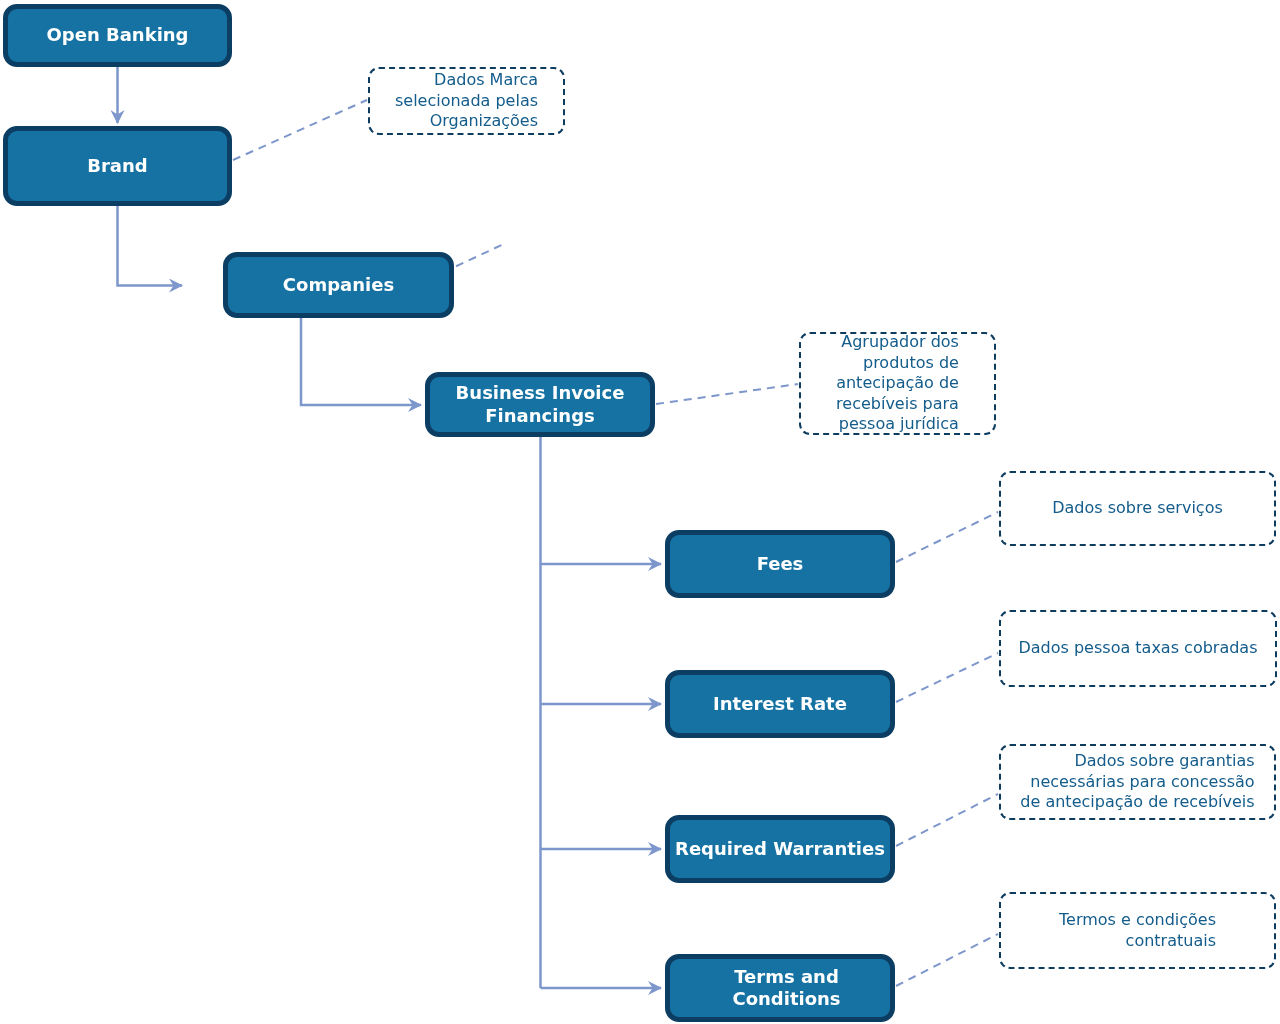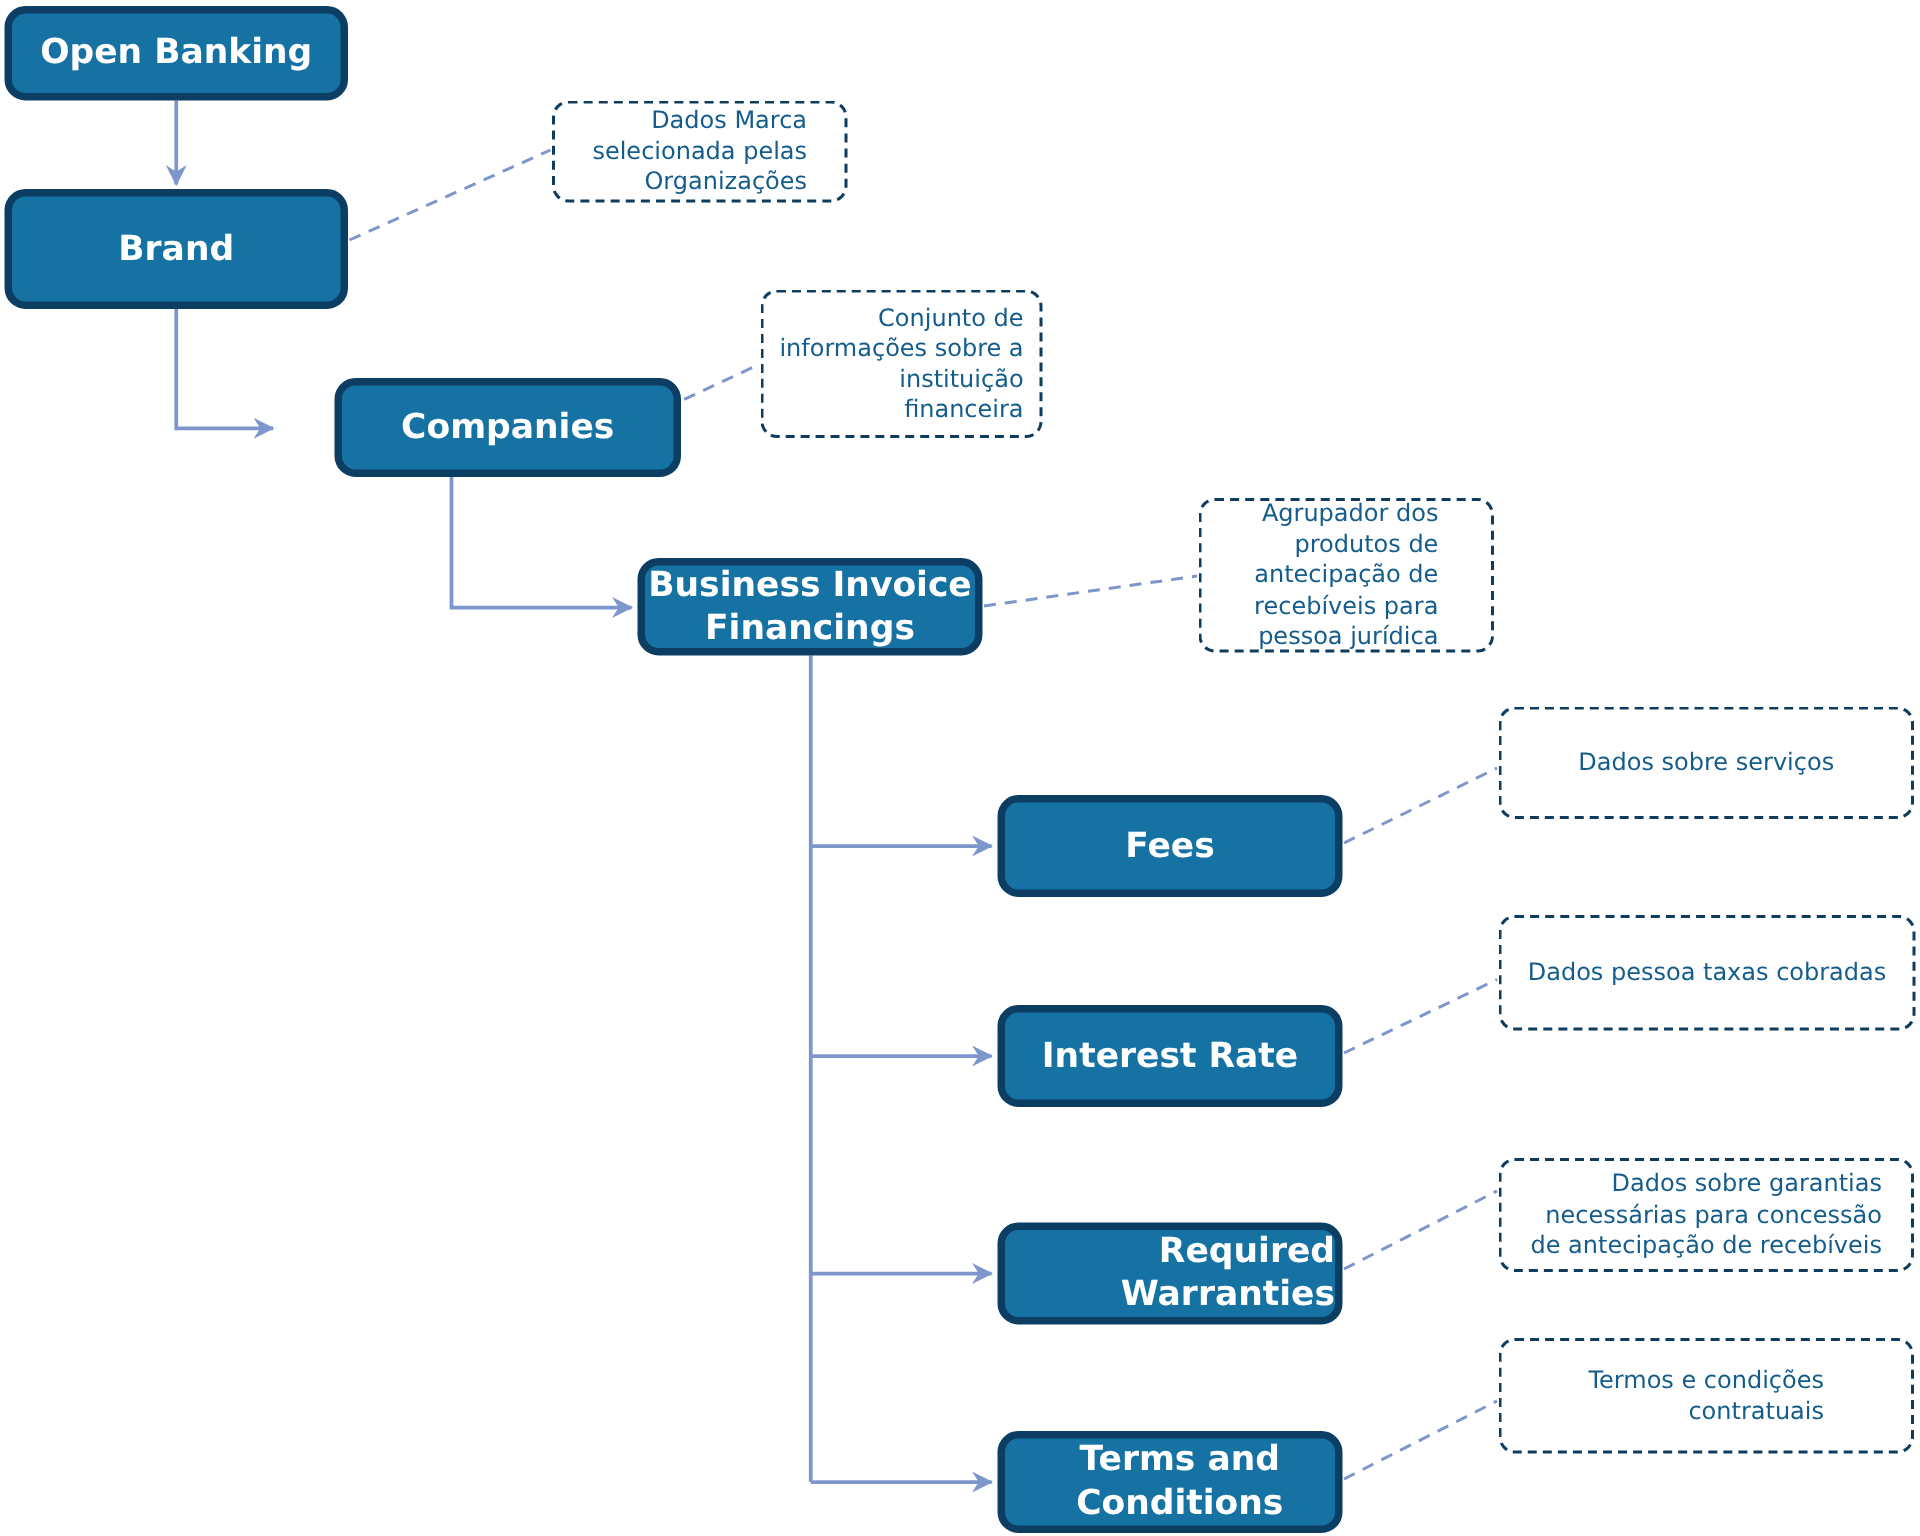--- a/index.html
+++ b/index.html
@@ -23,21 +23,21 @@
     pointer-events: none;
   }
   .node {
     position: absolute;
     box-sizing: border-box;
     background: var(--node-fill, #1572A2);
     border: 5px solid var(--node-border, #0C3E63);
     border-radius: 14px;
     color: var(--node-text, #fff);
     font-weight: bold;
-    font-size: 23px;
+    font-size: 18px;
     line-height: 1.25;
     display: flex;
     align-items: center;
     justify-content: center;
     text-align: center;
     z-index: 2;
   }
   .annotation {
     position: absolute;
     box-sizing: border-box;
@@ -62,21 +62,21 @@
   #n-fees                { left: 665px; top: 530px; width: 230px; height: 68px; }
   #n-interest-rate       { left: 665px; top: 670px; width: 230px; height: 68px; }
   #n-required-warranties { left: 665px; top: 815px; width: 230px; height: 68px; text-align: right; }
   #n-terms               { left: 665px; top: 954px; width: 230px; height: 68px; padding-left: 13px; }
   
   #a-brand               { left: 368px; top: 67px;  width: 197px; height: 68px;  }
   #a-companies           { left: 507px; top: 193px; width: 188px; height: 99px;  }
   #a-bif                 { left: 799px; top: 332px; width: 197px; height: 103px; }
   #a-fees                { left: 999px; top: 471px; width: 277px; height: 75px;  }
   #a-interest-rate       { left: 999px; top: 610px; width: 278px; height: 77px;  }
-  #a-required-warranties { left: 999px; top: 772px; width: 277px; height: 76px;  }
+  #a-required-warranties { left: 999px; top: 744px; width: 277px; height: 76px;  }
   #a-terms               { left: 999px; top: 892px; width: 277px; height: 77px;  }
 </style>
 </head>
 <body>
 
 <div class="canvas">
 
   <svg class="wires" viewBox="0 0 1280 1024" xmlns="http://www.w3.org/2000/svg">
     <defs>
       <marker id="arrow" markerUnits="userSpaceOnUse" markerWidth="16" markerHeight="16" refX="13" refY="7" orient="auto">
@@ -127,26 +127,20 @@
   </div>
   <div class="node" id="n-terms">
     <span>Terms and Conditions</span>
   </div>
 
   <div class="annotation" id="a-brand">
     <span>Dados Marca
 selecionada pelas
 Organizações</span>
   </div>
-  <div class="annotation" id="a-companies">
-    <span>Conjunto de
-informações sobre a
-instituição
-financeira</span>
-  </div>
   <div class="annotation" id="a-bif">
     <span>Agrupador dos
 produtos de
 antecipação de
 recebíveis para
 pessoa jurídica</span>
   </div>
   <div class="annotation" id="a-fees">
     <span>Dados sobre serviços</span>
   </div>

